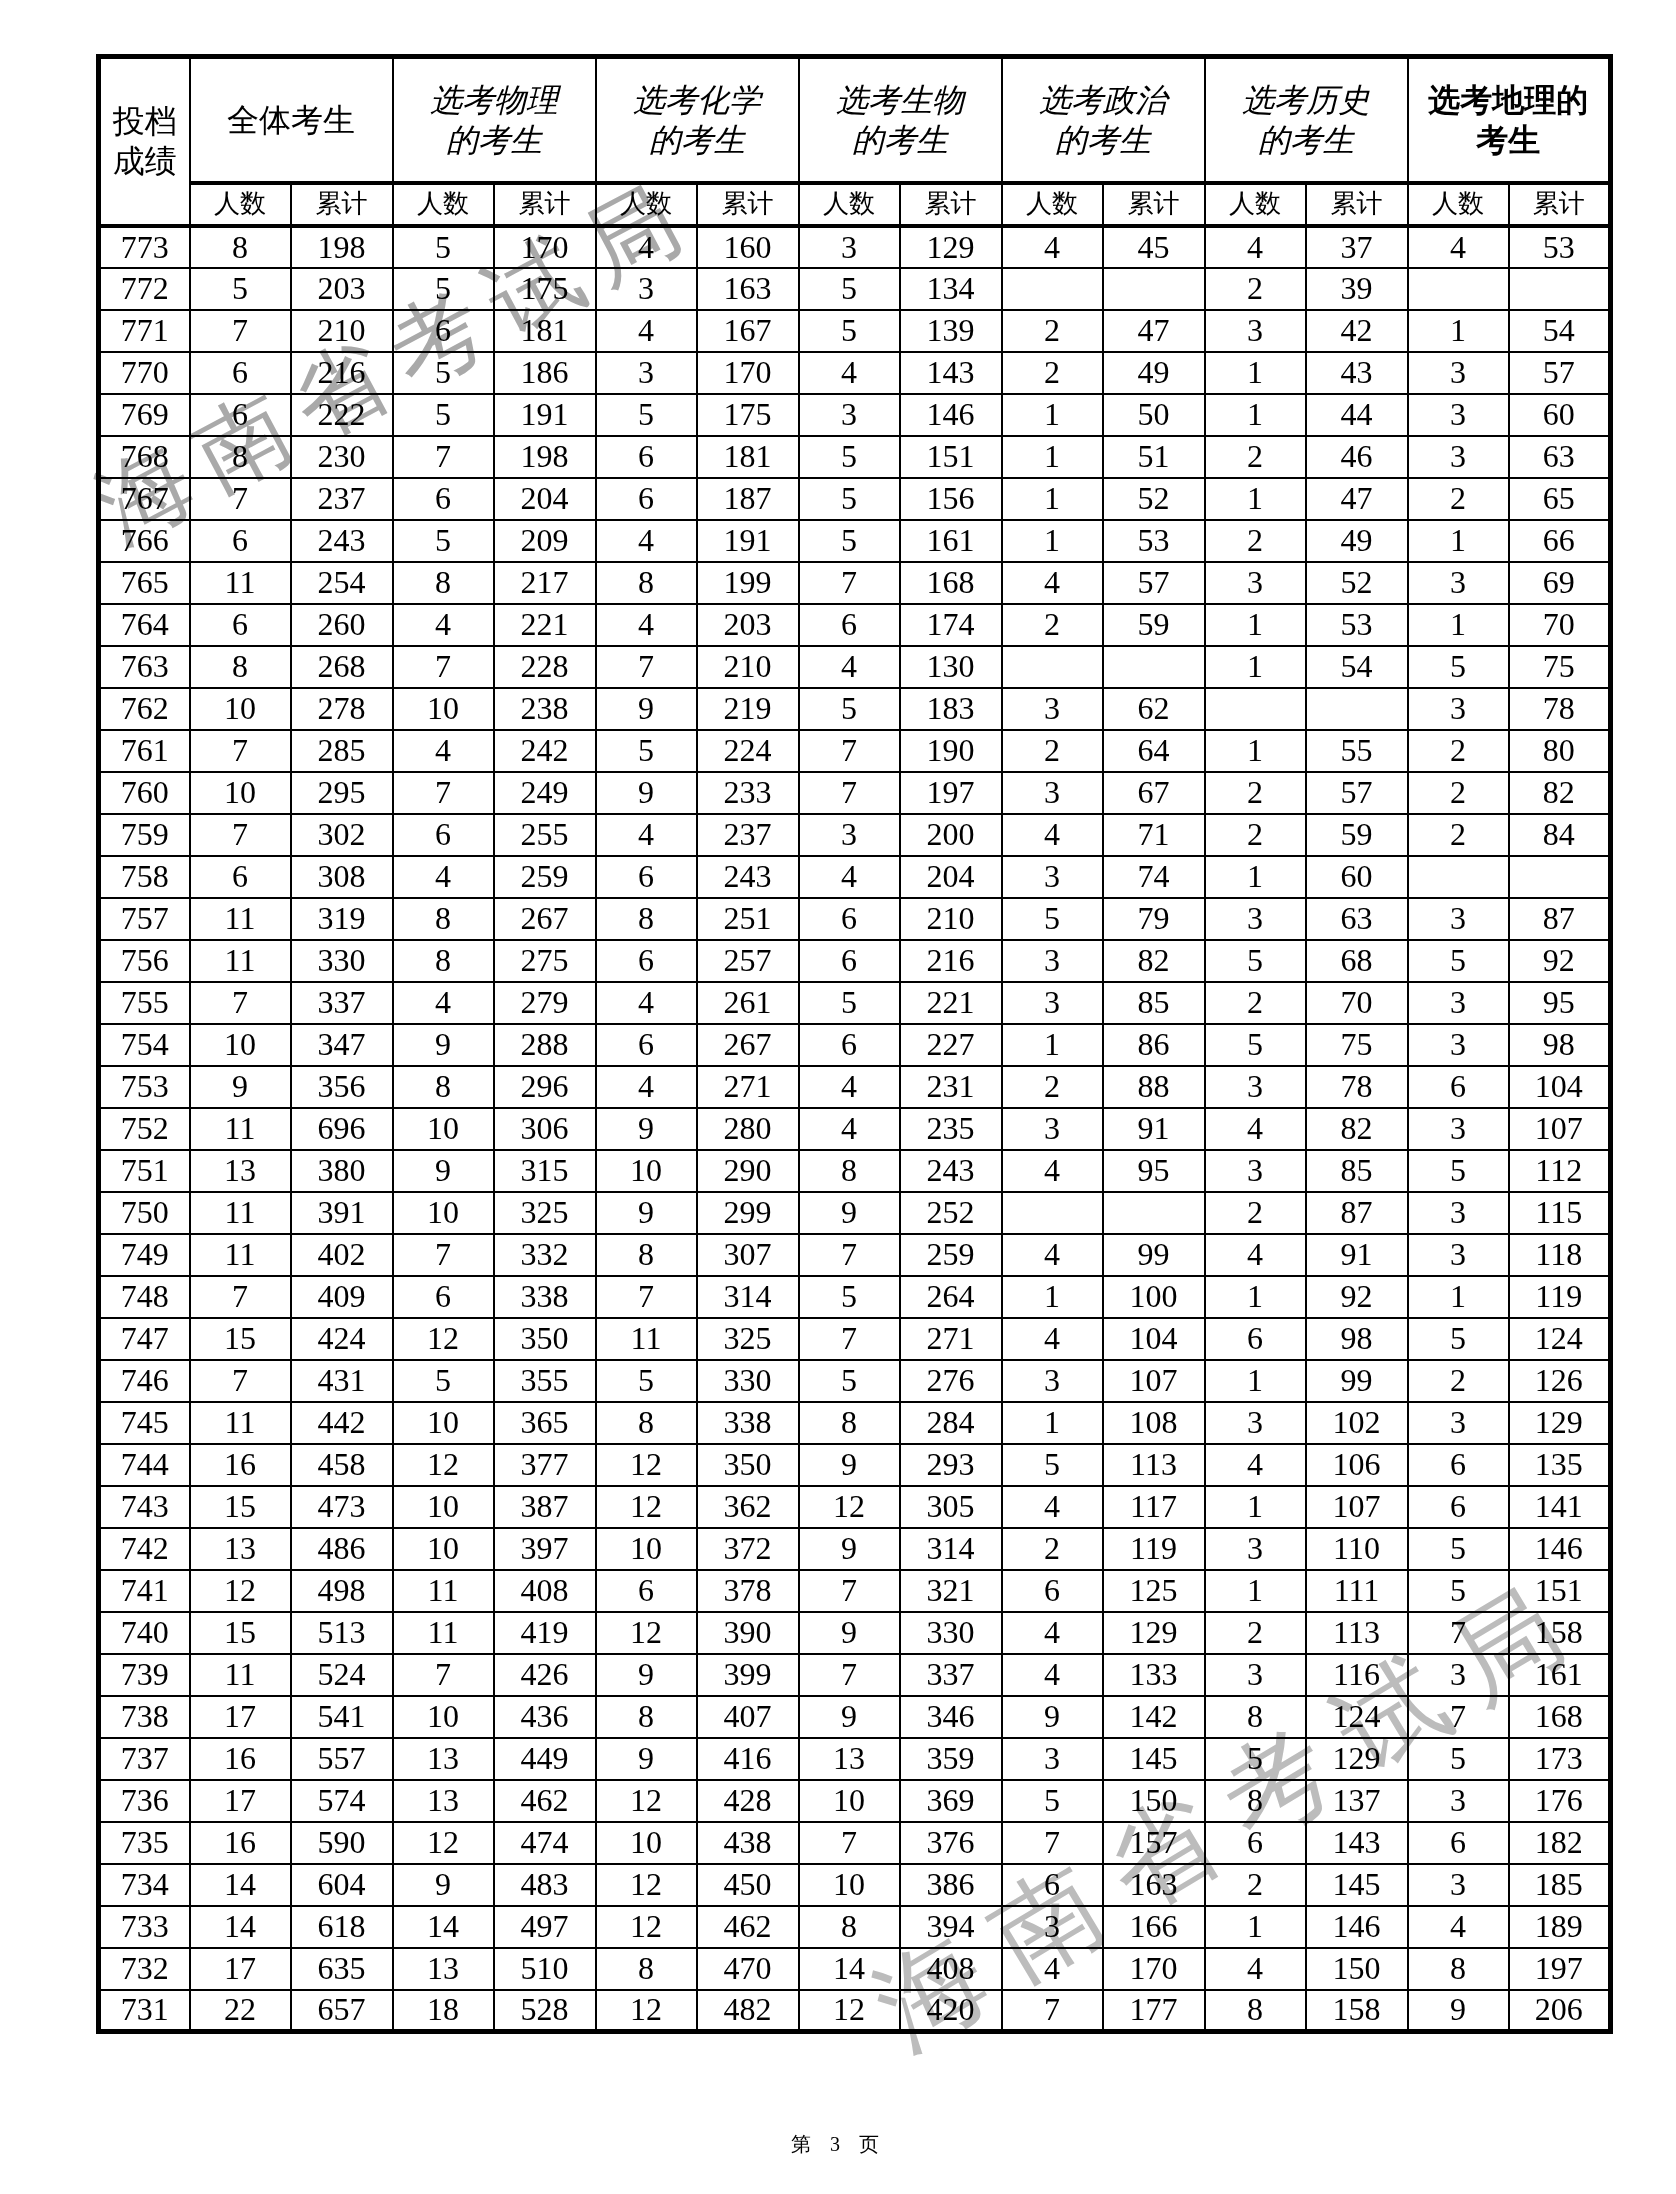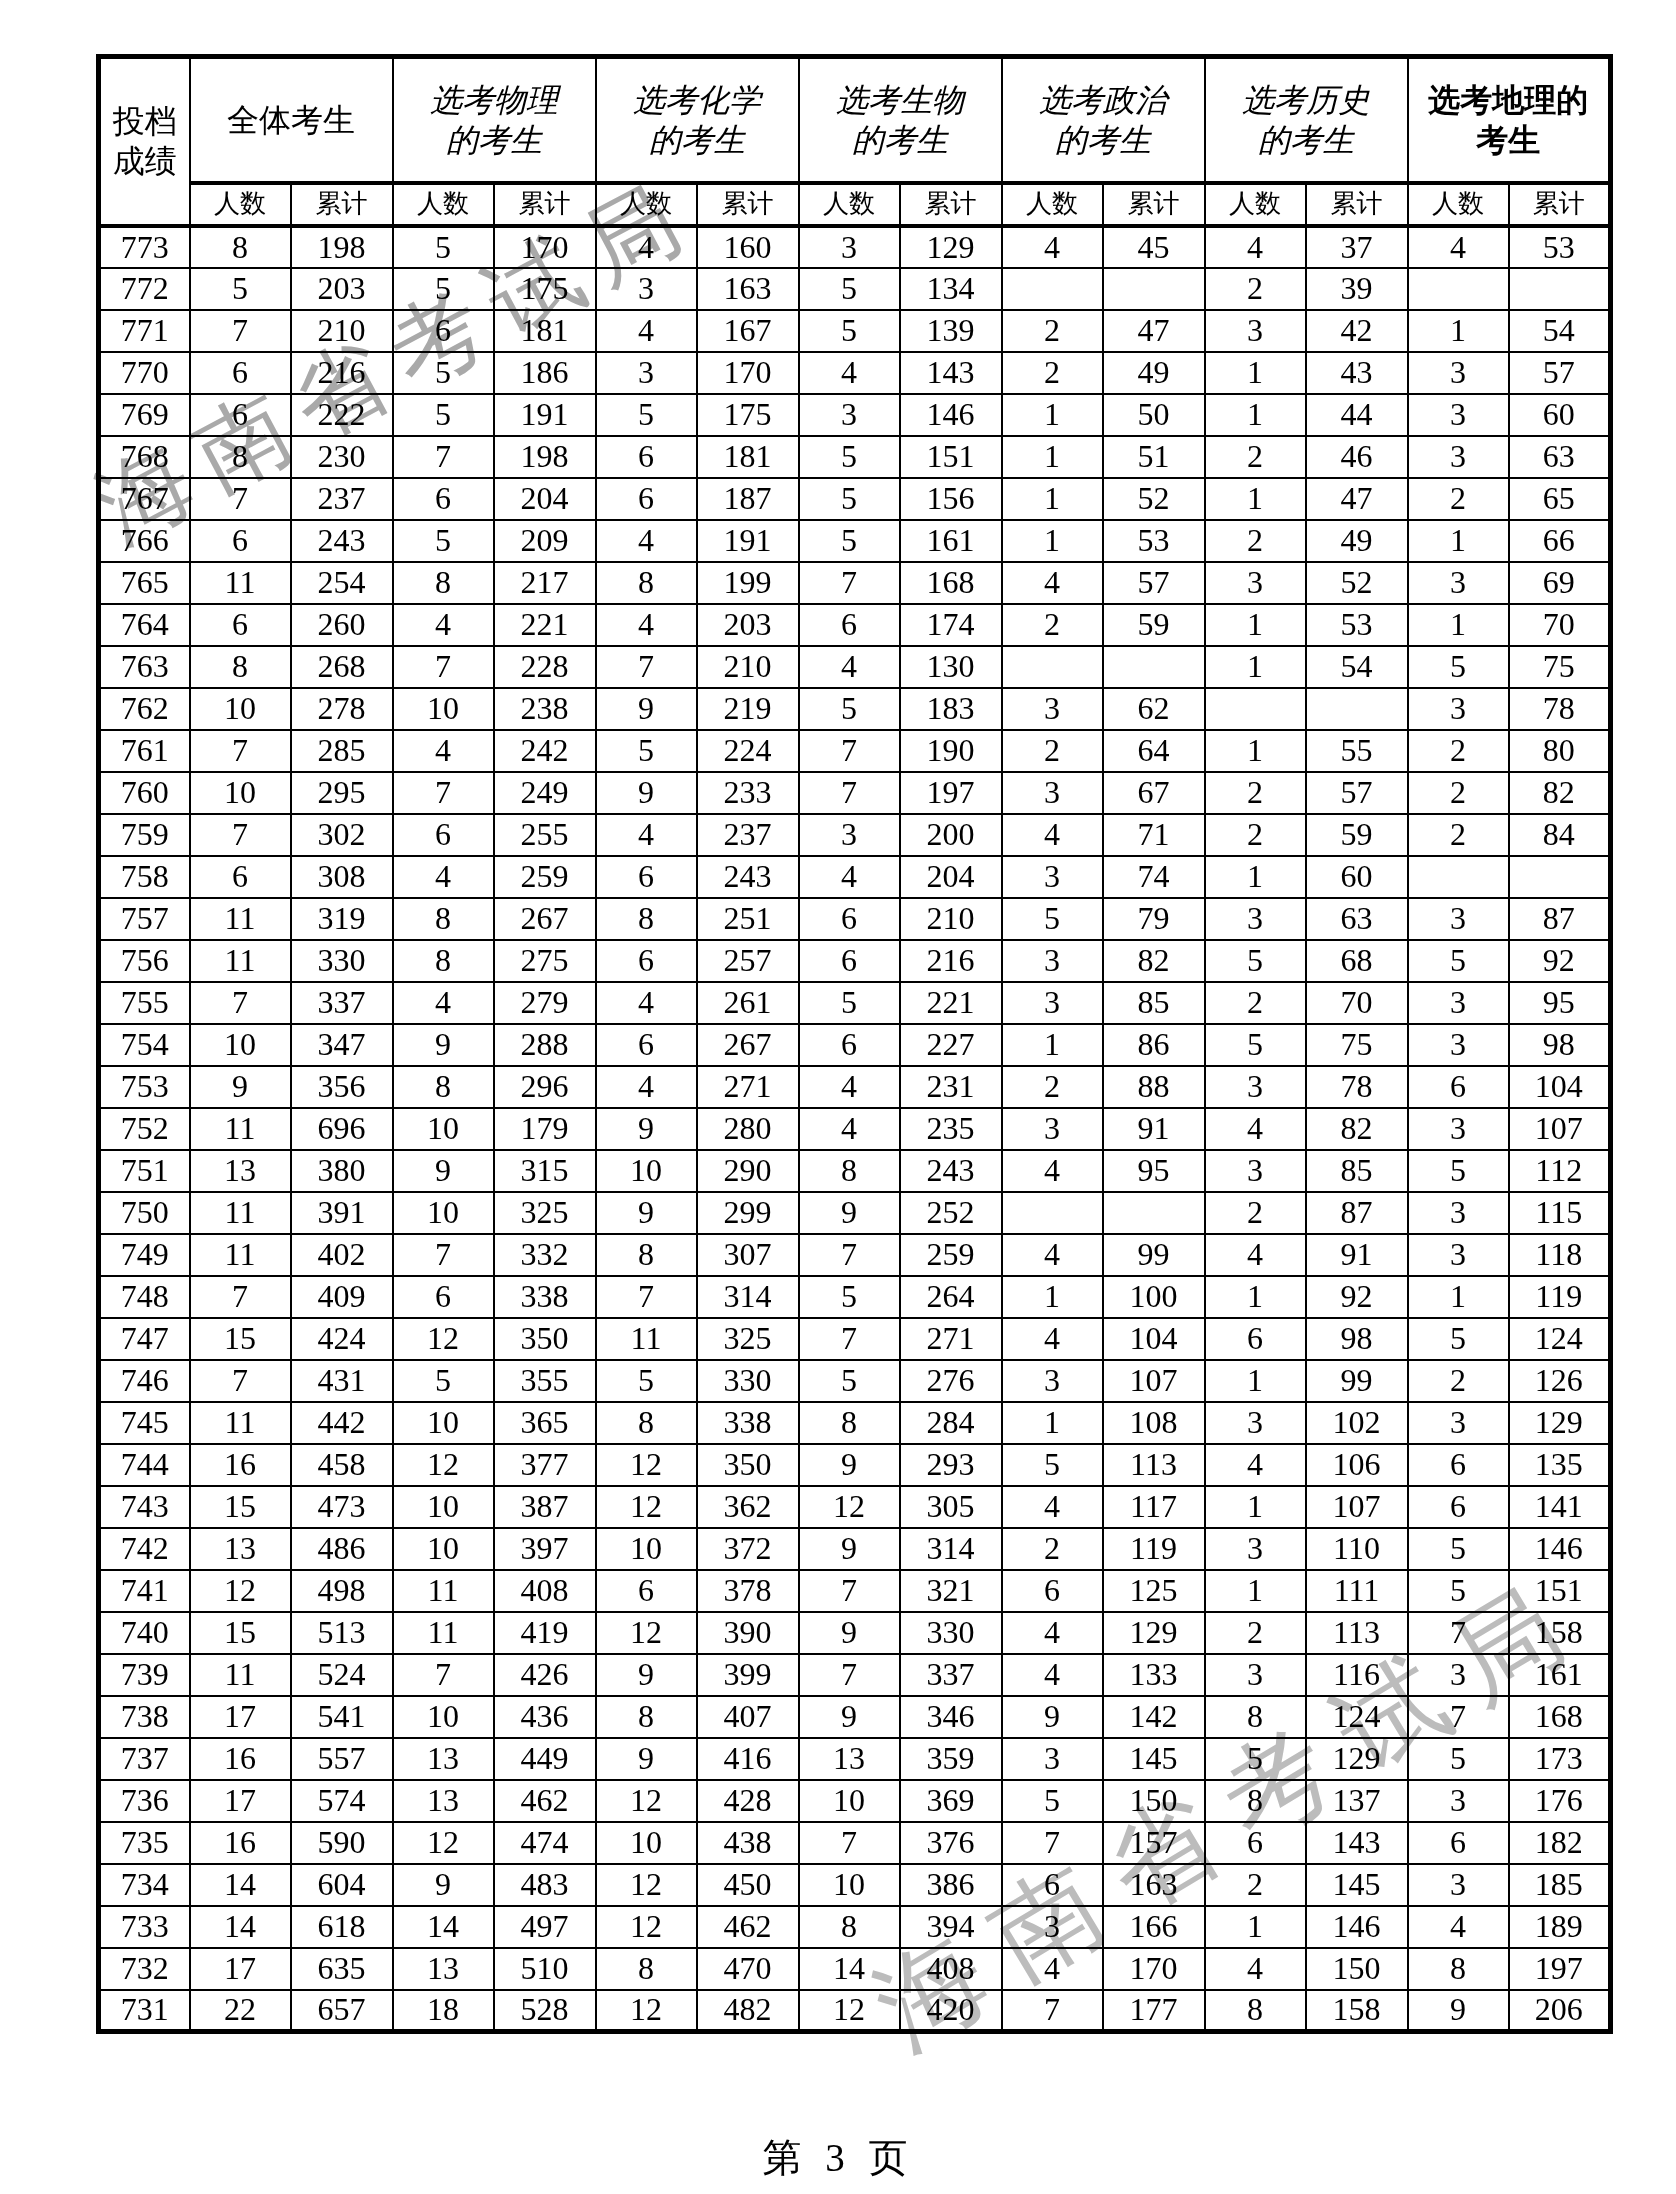--- a/index.html
+++ b/index.html
@@ -63,21 +63,21 @@
   th.group .wrap{display:inline-block;}
   th.group .w4{width:4.35em;font-style:italic;}
   th.group .w5{width:5.35em;font-weight:bold;}
   th.corner .wrap{display:inline-block;width:2.15em;}
   
   .footer{
     position:absolute;
     left:0; top:2131px;
     width:100%;
     text-align:center;
-    font-size:39px;
+    font-size:20px;
     letter-spacing:7px;
     z-index:2;
   }
 </style>
 </head>
 <body>
 
 <div class="page">
 
   <div class="wm wm-top-left">海南省考试局</div>
@@ -485,21 +485,21 @@
           <td>3</td>
           <td>78</td>
           <td>6</td>
           <td>104</td>
         </tr>
         <tr>
           <td>752</td>
           <td>11</td>
           <td>696</td>
           <td>10</td>
-          <td>179</td>
+          <td>306</td>
           <td>9</td>
           <td>280</td>
           <td>4</td>
           <td>235</td>
           <td>3</td>
           <td>91</td>
           <td>4</td>
           <td>82</td>
           <td>3</td>
           <td>107</td>

